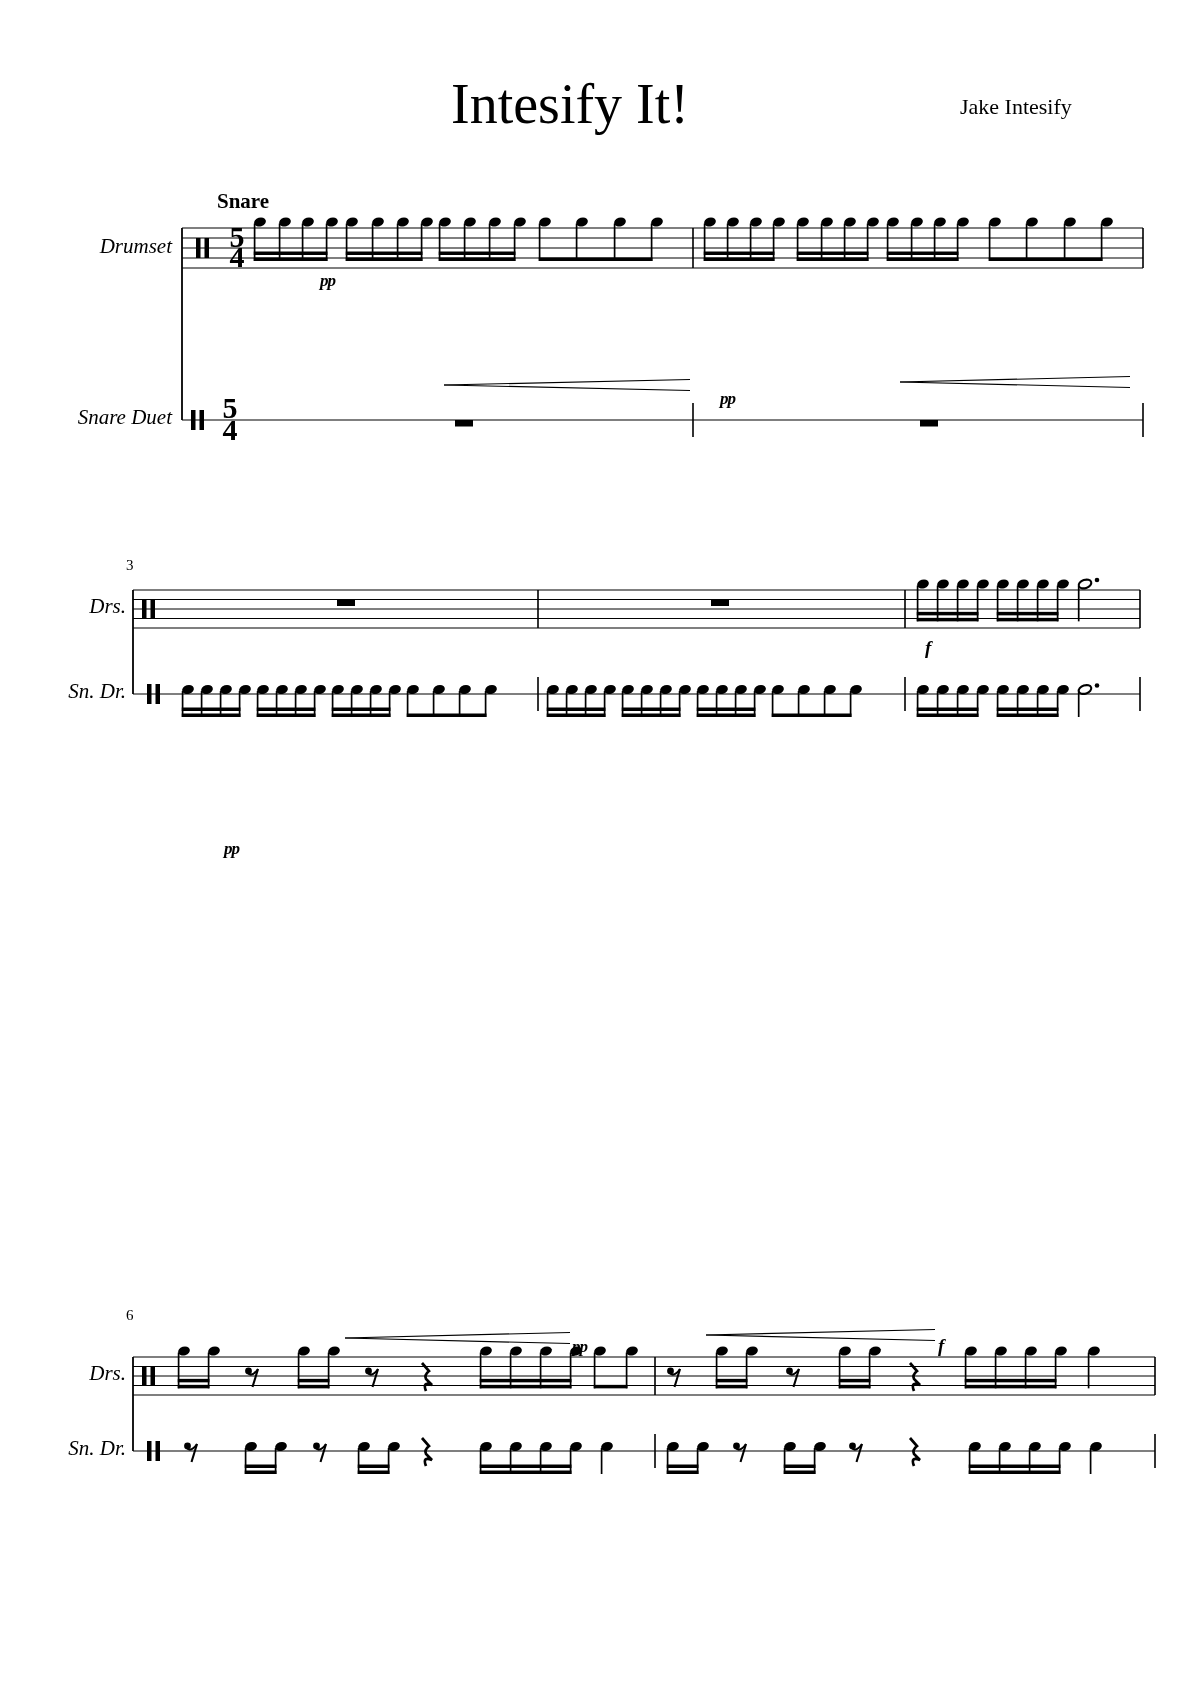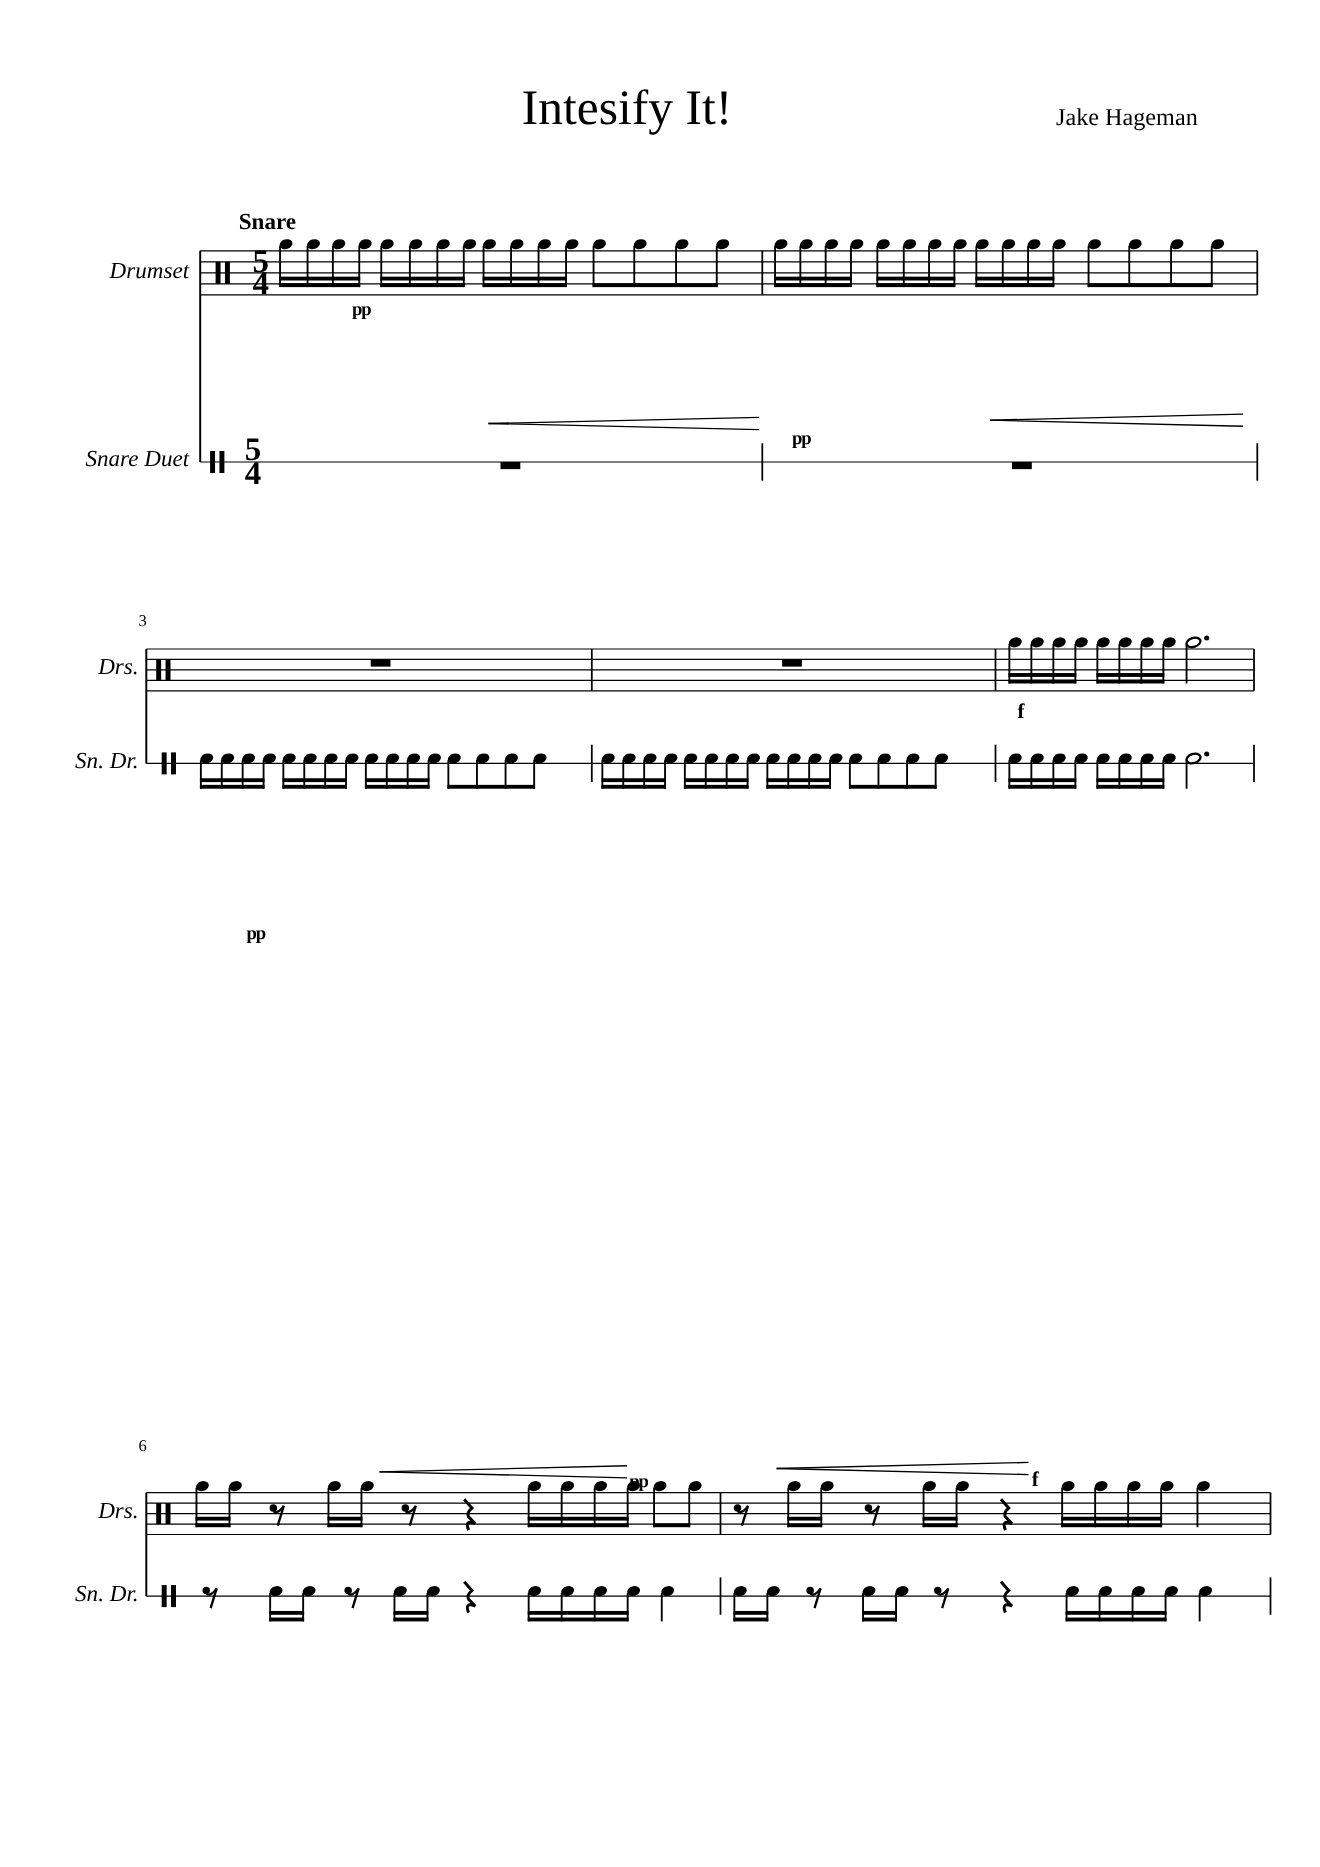--- a/index.html
+++ b/index.html
@@ -1,24 +1,24 @@
 <!DOCTYPE html>
 <html><head>
 <meta charset="utf-8">
 <style>
   html,body{margin:0;padding:0;background:#e8e8e8;}
   .page{position:relative;width:1200px;height:1697px;background:#ffffff;
         font-family:"Liberation Serif",serif;color:#000;overflow:hidden;margin:0 auto;}
   .t{position:absolute;white-space:nowrap;line-height:1;}
-  .title{font-size:45px;left:0;width:1140px;text-align:center;top:76px;}
+  .title{font-size:56px;left:0;width:1140px;text-align:center;top:76px;}
   .subtitle{font-size:26px;left:0;width:1130px;text-align:center;top:128px;}
   .composer{font-size:22px;left:960px;top:96px;}
   .tempo{font-size:21px;font-weight:bold;left:217px;top:191px;}
   .stafflabel{font-size:21px;text-align:right;font-style:italic;}
-  .dyn{font-weight:bold;font-size:17px;letter-spacing:-1px;}
+  .dyn{font-style:italic;font-weight:bold;font-size:17px;letter-spacing:-1px;}
   .dyn-f{font-size:19px;}
   .mnum{font-size:15px;}
   #score-svg{position:absolute;left:0;top:0;}
 </style>
 </head>
 <body>
 
 <div class="page">
 
   <svg id="score-svg" width="1200" height="1697" viewBox="0 0 1200 1697">
@@ -592,21 +592,21 @@
       </g>
       <g>
         <line x1="133" y1="590" x2="133" y2="694" stroke="#000" stroke-width="1.8"></line>
       </g>
       <g>
         <line x1="133" y1="1357" x2="133" y2="1451" stroke="#000" stroke-width="1.8"></line>
       </g>
     </svg>
 
   <div class="t title">Intesify It!</div>
-  <div class="t composer">Jake Hageman</div>
+  <div class="t composer">Jake Intesify</div>
   <div class="t tempo">Snare</div>
 
   <div class="t stafflabel" style="left:30px;width:142px;top:236px;">Drumset</div>
   <div class="t stafflabel" style="left:20px;width:152px;top:407px;">Snare Duet</div>
   <div class="t stafflabel" style="left:30px;width:96px;top:596px;">Drs.</div>
   <div class="t stafflabel" style="left:20px;width:106px;top:681px;">Sn. Dr.</div>
   <div class="t stafflabel" style="left:30px;width:96px;top:1363px;">Drs.</div>
   <div class="t stafflabel" style="left:20px;width:106px;top:1438px;">Sn. Dr.</div>
 
   <div class="t mnum" style="left:126px;top:558px;">3</div>

